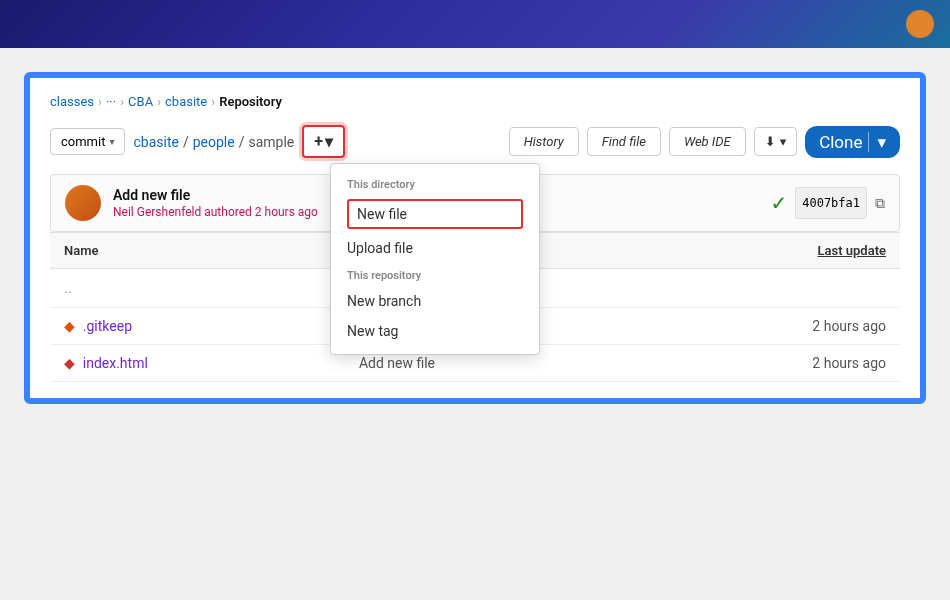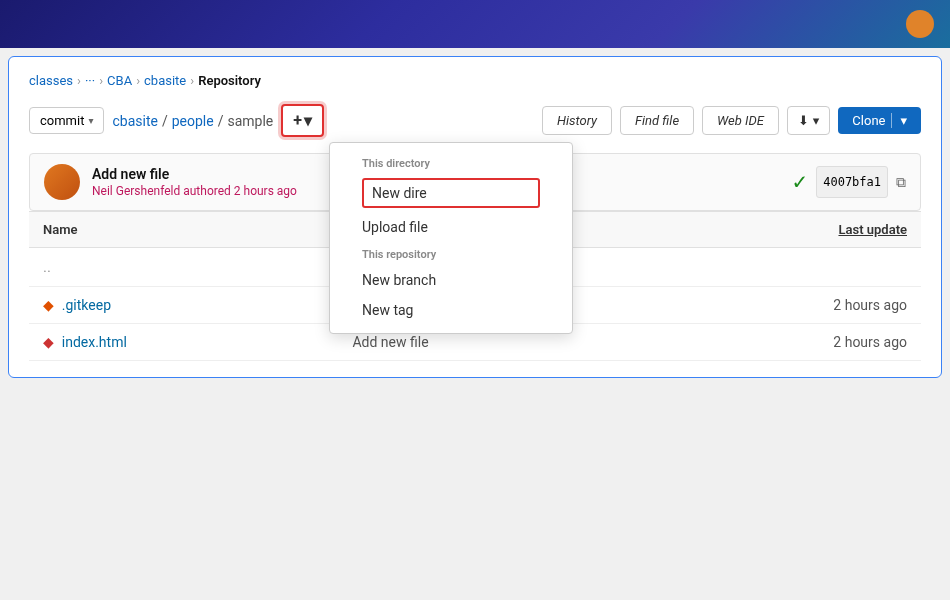--- a/index.html
+++ b/index.html
@@ -9,23 +9,23 @@
       height: 48px;
       background: linear-gradient(135deg, #1a1a6e 0%, #2d2d9e 40%, #3a3aaa 70%, #1a6e9e 100%);
       display: flex; align-items: center; justify-content: flex-end; padding: 0 16px;
     }
     .top-bar-avatar {
       width: 28px; height: 28px; border-radius: 50%; background: #e0832a;
     }
 
     .main-content {
       background: white;
-      margin: 0;
+      margin: 16px;
       border-radius: 6px;
-      border: 1px solid #3b82f6;
+      border: 6px solid #3b82f6;
       padding: 16px 20px;
     }
 
     .breadcrumb {
       font-size: 13px; color: #555; margin-bottom: 16px; display: flex; align-items: center; gap: 4px;
     }
     .breadcrumb a { color: #1068bf; text-decoration: none; }
     .breadcrumb-sep { color: #999; }
     .breadcrumb-bold { font-weight: 600; color: #111; }
 
@@ -61,37 +61,37 @@
       font-size: 13px; cursor: pointer; background: white; color: #333; font-style: italic;
     }
 
     .download-btn {
       border: 1px solid #ccc; border-radius: 4px; padding: 6px 10px;
       font-size: 13px; cursor: pointer; background: white; color: #333;
       display: flex; align-items: center; gap: 4px;
     }
 
     .clone-btn {
-      background: #1068bf; color: white; border: none; border-radius: 4px;
-      padding: 6px 14px; font-size: 13px; cursor: pointer;
+      background: #1068bf; color: white; border: none; border-radius: 12px;
+      padding: 6px 14px; font-size: 17px; cursor: pointer;
       display: flex; align-items: center; gap: 6px;
     }
     .clone-btn .caret { border-left: 1px solid rgba(255,255,255,0.5); padding-left: 8px; }
 
     
     .dropdown-menu {
       position: absolute;
-      top: 38px; left: 300px;
+      top: 38px; left: 280px;
       background: white;
       border: 1px solid #ccc;
       border-radius: 4px;
       box-shadow: 0 4px 16px rgba(0,0,0,0.15);
-      width: 244px;
+      width: 210px;
       z-index: 100;
-      padding: 8px 16px;
+      padding: 8px 0;
     }
 
     .dropdown-section-label {
       font-size: 11px; font-weight: 600; color: #888;
       padding: 6px 16px 4px;
       text-transform: none;
     }
 
     .dropdown-item {
       display: block; width: 100%; text-align: left;
@@ -144,21 +144,21 @@
     }
     .file-table th.last-update { text-align: right; text-decoration: underline; }
     .file-table td {
       padding: 10px 14px; font-size: 14px;
       border-bottom: 1px solid #eee;
     }
 
     .file-name { display: flex; align-items: center; gap: 8px; }
     .file-icon-git { color: #e05000; font-size: 14px; }
     .file-icon-html { color: #cc3333; font-size: 14px; }
-    .file-link { color: #0369a1; text-decoration: none; }
+    .file-link { color: #6d28d9; text-decoration: none; }
 
     .parent-dir { color: #999; font-size: 15px; }
     .last-update-cell { text-align: right; color: #555; font-size: 13px; }
 
     .commit-msg-cell { color: #555; font-size: 13px; }
 
     .outer { background: #f0f0f0; padding: 8px; min-height: 600px; }
   </style>
 </head>
 <body>
@@ -214,21 +214,21 @@
 
       <button class="clone-btn">
         <span>Clone</span>
         <span class="caret">▾</span>
       </button>
 
       <div class="dropdown-menu">
         <div class="dropdown-section-label">This directory</div>
 
         <div style="padding: 2px 8px;">
-          <button class="dropdown-item highlighted">New dire</button>
+          <button class="dropdown-item highlighted">New file</button>
         </div>
 
         <button class="dropdown-item">Upload file</button>
 
         <div class="dropdown-section-label">This repository</div>
 
         <button class="dropdown-item">New branch</button>
         <button class="dropdown-item">New tag</button>
       </div>
     </div>

